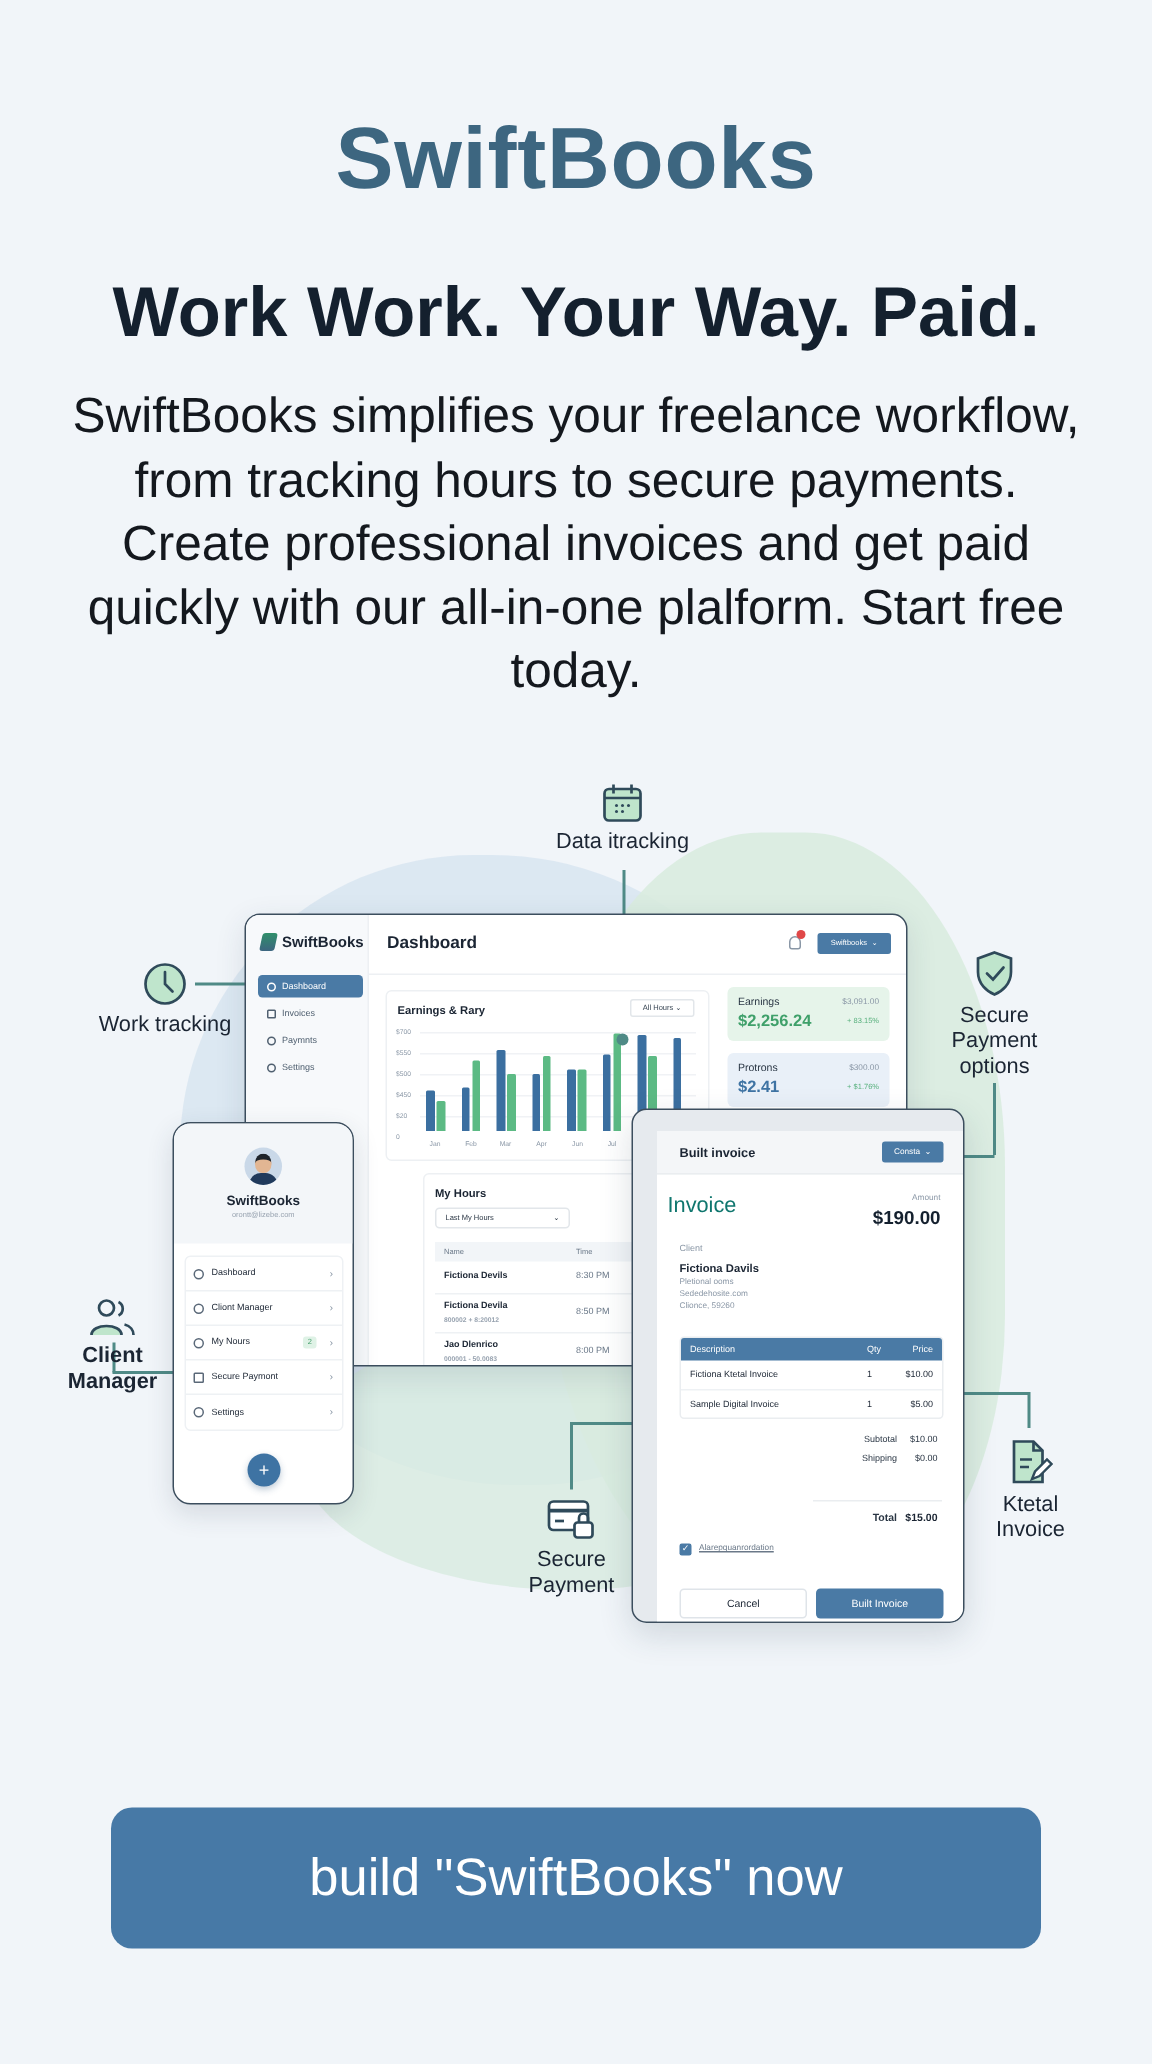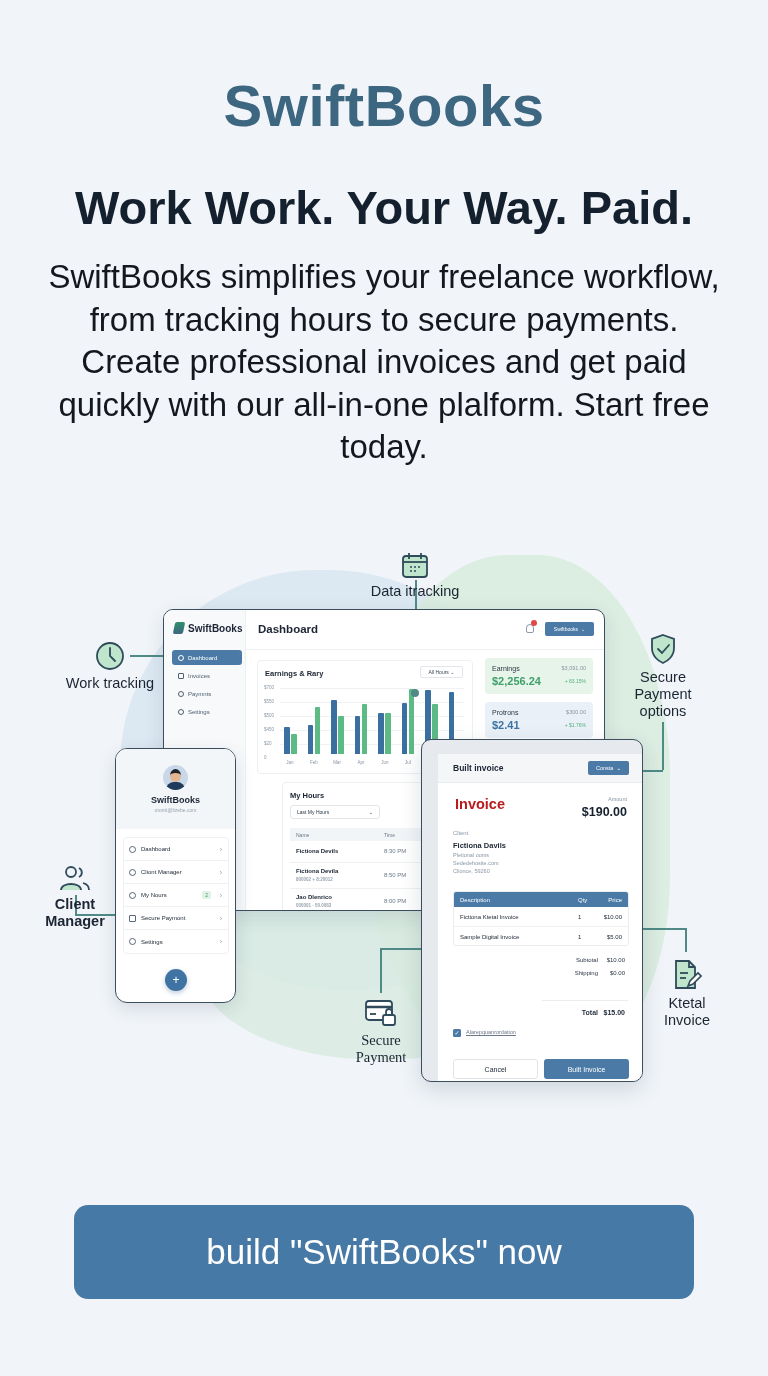--- a/index.html
+++ b/index.html
@@ -95,21 +95,21 @@
   
   .invoice-frame {
     position: absolute; left: 421px; top: 739px; width: 222px; height: 343px;
     background: #e6eaee; border: 1.5px solid #3c4e5e; border-radius: 10px; overflow: hidden;
     box-shadow: 0 8px 22px rgba(40,60,80,.16);
   }
   .invoice { position: absolute; left: 16px; top: 14px; right: 0; bottom: 0; background: #fff; }
   .inv-header { position: absolute; left: 0; top: 0; right: 0; height: 29px; background: #f4f6f8; border-bottom: 1px solid #eaedf0; }
   .inv-header-title { position: absolute; left: 15px; top: 9px; font-size: 8.5px; font-weight: 700; color: #1b2533; }
   .inv-create-btn { position: absolute; right: 13px; top: 7px; width: 41px; height: 14px; background: #4a7aa5; border-radius: 2px; color: #fff; font-size: 5.5px; display: flex; align-items: center; justify-content: center; gap: 3px; }
-  .inv-title { position: absolute; left: 17px; top: 42px; font-size: 14.5px; font-weight: 700; color: #b91c1c; }
+  .inv-title { position: absolute; left: 7px; top: 42px; font-size: 14.5px; font-weight: 400; color: #0f766e; }
   .inv-amt-label { position: absolute; right: 15px; top: 42px; font-size: 5.5px; color: #8a97a6; }
   .inv-amt { position: absolute; right: 15px; top: 51px; font-size: 12.5px; font-weight: 700; color: #14202e; }
   .inv-client-label { position: absolute; left: 15px; top: 76px; font-size: 6px; color: #8a97a6; }
   .inv-client-name { position: absolute; left: 15px; top: 87px; font-size: 7.5px; font-weight: 700; color: #1b2533; }
   .inv-client-line { position: absolute; left: 15px; font-size: 5.5px; color: #8a97a6; }
   .inv-table { position: absolute; left: 15px; top: 137px; width: 176px; height: 55px; border: 1px solid #eaedf0; border-radius: 3px; overflow: hidden; }
   .inv-thead { position: absolute; left: 0; top: 0; width: 100%; height: 15px; background: #4a7aa5; color: #fff; font-size: 6px; }
   .inv-row { position: absolute; left: 0; width: 100%; height: 20px; border-bottom: 1px solid #eef1f4; font-size: 6px; color: #1b2533; }
   .c1 { position: absolute; left: 6px; top: 50%; transform: translateY(-50%); }
   .c2 { position: absolute; left: 124px; top: 50%; transform: translateY(-50%); }
@@ -144,21 +144,21 @@
 <div class="line" style="left:130px;top:655px;width:40px;height:1.5px;"></div>
 <div class="line" style="left:75px;top:895px;width:1.5px;height:20px;"></div>
 <div class="line" style="left:75px;top:914px;width:42px;height:1.5px;"></div>
 <div class="line" style="left:662px;top:722px;width:1.5px;height:48px;"></div>
 <div class="line" style="left:637px;top:770px;width:26px;height:1.5px;"></div>
 <div class="line" style="left:380px;top:948px;width:1.5px;height:45px;"></div>
 <div class="line" style="left:380px;top:948px;width:42px;height:1.5px;"></div>
 <div class="line" style="left:636px;top:928px;width:50px;height:1.5px;"></div>
 <div class="line" style="left:685px;top:928px;width:1.5px;height:24px;"></div>
 
-<div class="feature" style="left:355px;top:551px;width:120px;">
+<div class="feature" style="left:355px;top:521px;width:120px;">
   <svg class="feat-icon" width="28" height="28" viewBox="0 0 28 28">
     <rect x="2" y="5" width="24" height="21" rx="3" fill="#bfe5cc" stroke="#2f4a5a" stroke-width="1.8"></rect>
     <line x1="2" y1="11" x2="26" y2="11" stroke="#2f4a5a" stroke-width="1.8"></line>
     <line x1="8" y1="2" x2="8" y2="8" stroke="#2f4a5a" stroke-width="1.8"></line>
     <line x1="20" y1="2" x2="20" y2="8" stroke="#2f4a5a" stroke-width="1.8"></line>
     <circle cx="10" cy="16" r="1" fill="#2f4a5a"></circle>
       <circle cx="14" cy="16" r="1" fill="#2f4a5a"></circle>
       <circle cx="18" cy="16" r="1" fill="#2f4a5a"></circle>
     <circle cx="10" cy="20" r="1" fill="#2f4a5a"></circle>
       <circle cx="14" cy="20" r="1" fill="#2f4a5a"></circle>
@@ -185,21 +185,21 @@
 </div>
 
 <div class="feature" style="left:623px;top:633px;width:80px;">
   <svg class="feat-icon" width="28" height="32" viewBox="0 0 28 32">
     <path d="M14 2 L25 6 V15 C25 23 19 28 14 30 C9 28 3 23 3 15 V6 Z" fill="#bfe5cc" stroke="#2f4a5a" stroke-width="1.8"></path>
     <path d="M9 16 L13 20 L20 12" fill="none" stroke="#2f4a5a" stroke-width="1.8" stroke-linecap="round"></path>
   </svg>
   <span>Secure Payment options</span>
 </div>
 
-<div class="feature" style="left:345px;top:998px;width:72px;font-family:Liberation Serif, serif;">
+<div class="feature" style="left:345px;top:998px;width:72px;">
   <svg class="feat-icon" width="34" height="30" viewBox="0 0 34 30">
     <rect x="2" y="3" width="26" height="19" rx="3" fill="#fff" stroke="#2f4a5a" stroke-width="1.8"></rect>
     <line x1="2" y1="9" x2="28" y2="9" stroke="#2f4a5a" stroke-width="2.5"></line>
     <line x1="6" y1="16" x2="12" y2="16" stroke="#2f4a5a" stroke-width="1.8"></line>
     <rect x="19" y="17" width="12" height="10" rx="2" fill="#fff" stroke="#2f4a5a" stroke-width="1.8"></rect>
     <path d="M22 17 V14 A3 3 0 0 1 28 14 V17" fill="none" stroke="#2f4a5a" stroke-width="1.8"></path>
   </svg>
   <span>Secure Payment</span>
 </div>
 

